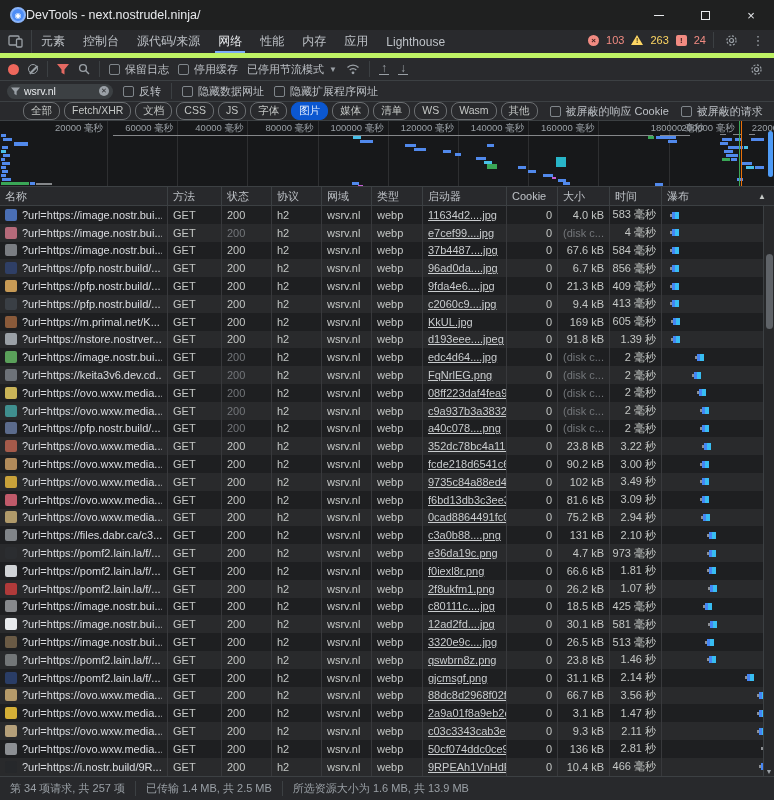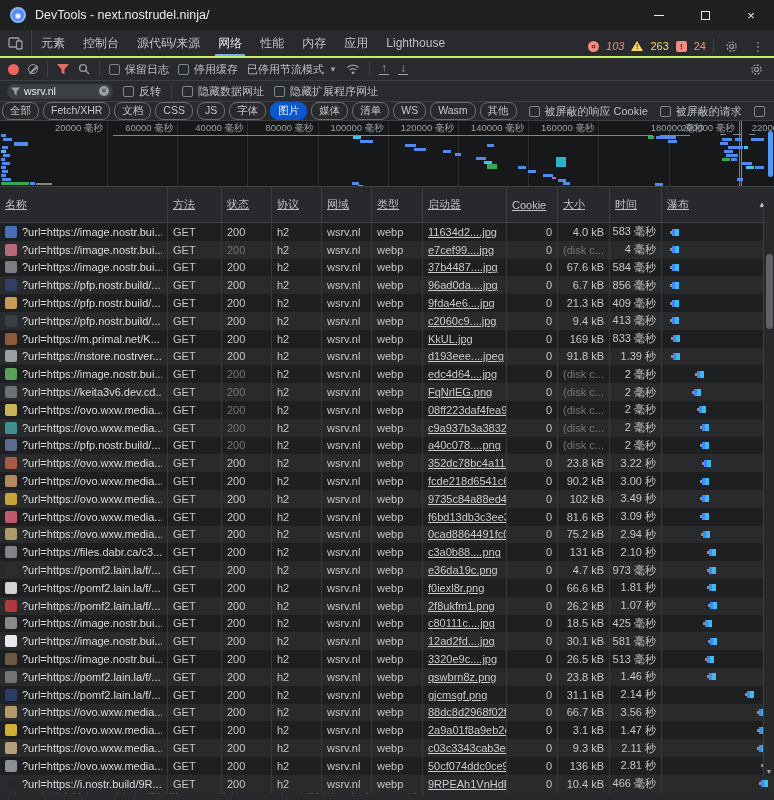--- a/index.html
+++ b/index.html
@@ -6,36 +6,36 @@
   html,body { background:#000; }
   .win {
     position:relative; width:774px; height:800px; overflow:hidden;
     background:#202124; color:#c4c7c5;
     font-family:"Liberation Sans","DejaVu Sans",sans-serif; font-size:11px;
   }
   
   .titlebar { height:30px; background:#1f2020; display:flex; align-items:center; padding:0 0 0 10px; }
   .applogo { width:16px; height:16px; border-radius:50%; background:#4e8df6; border:2px solid #8ab4f8;
              display:inline-flex; align-items:center; justify-content:center; color:#fff; font-size:8px; }
-  .titletext { color:#e8eaed; font-size:12.5px; margin-left:9px; flex:1; }
+  .titletext { color:#e8eaed; font-size:12.5px; flex:1; }
   .winbtns { display:flex; height:100%; }
   .winbtn { width:46px; height:100%; display:flex; align-items:center; justify-content:center; color:#e8eaed; font-size:13px; }
   .btn-min i { display:block; width:10px; height:1px; background:#e8eaed; }
   .btn-max i { display:block; width:9px; height:9px; border:1px solid #e8eaed; }
   
-  .tabbar { height:28px; background:#292a2d; border-bottom:2px solid #bef264; display:flex; align-items:flex-end; }
+  .tabbar { height:28px; background:#292a2d; border-bottom:5px solid #bef264; display:flex; align-items:flex-start; }
   .leftico { display:flex; align-items:center; padding:0 8px; height:100%; border-right:1px solid #3c4043; }
   .tabs { display:flex; height:100%; }
   .tab { padding:0 9px; display:flex; align-items:center; color:#bdc1c6; font-size:12px; position:relative; white-space:nowrap; }
   .tab.active { color:#e8eaed; }
   .tab.active::after { content:""; position:absolute; left:6px; right:6px; bottom:0; height:2px; background:#7cacf8; }
   .badges { margin-left:auto; display:flex; align-items:center; gap:7px; padding-right:6px; }
   .errico { width:11px; height:11px; border-radius:50%; background:#f28b82; color:#3c1d1b; font-size:8px; font-weight:bold;
             display:inline-flex; align-items:center; justify-content:center; }
-  .errcnt { color:#f28b82;font-style:italic; }
+  .errcnt { color:#f28b82; }
   .warnico { width:0; height:0; border-left:6px solid transparent; border-right:6px solid transparent; border-bottom:10px solid #fdd663; position:relative; }
   .warnico span { position:absolute; left:-1.5px; top:2px; color:#41331c; font-size:7px; font-weight:bold; }
   .warncnt { color:#fdd663; }
   .issueico { width:11px; height:11px; border-radius:2px; background:#f28b82; color:#3c1d1b; font-size:8px; font-weight:bold;
               display:inline-flex; align-items:center; justify-content:center; }
   .issuecnt { color:#f28b82; }
   .vdiv { width:1px; height:16px; background:#3c4043; }
   .iconbtn { color:#9aa0a6; display:inline-flex; align-items:center; justify-content:center; width:20px; height:20px; font-size:13px; }
   
   .nettoolbar { height:23px; background:#292a2d; border-bottom:1px solid #3c4043; display:flex; align-items:center; gap:9px; padding:0 8px; }
@@ -48,35 +48,35 @@
   .caret { color:#9aa0a6; font-size:8px; }
   .gear-right { margin-left:auto; }
   .traybtn { color:#9aa0a6; font-size:12px; display:inline-flex; flex-direction:column; align-items:center; line-height:10px; }
   .traybtn::after { content:""; width:10px; height:1.5px; background:#9aa0a6; margin-top:1px; }
   
   .filterbar { height:21px; background:#292a2d; border-bottom:1px solid #3c4043; display:flex; align-items:center; gap:10px; padding:0 7px; }
   .searchpill { width:106px; height:15px; border-radius:8px; background:#3c4043; display:flex; align-items:center; padding:0 4px; gap:4px; }
   .searchpill .val { color:#e8eaed; flex:1; font-size:10.5px; }
   .clearx { width:10px; height:10px; border-radius:50%; background:#9aa0a6; color:#292a2d; font-size:7px; display:inline-flex; align-items:center; justify-content:center; }
   
-  .chipsrow { height:19px; background:#292a2d; border-bottom:1px solid #3c4043; display:flex; align-items:center; gap:4px; padding:0 2px; }
+  .chipsrow { height:19px; background:#292a2d; border-bottom:1px solid #3c4043; display:flex; align-items:center; gap:4px; padding:0 23px; }
   .chip { border:1px solid #6b6e71; border-radius:8px; padding:1px 7px; color:#c4c7c5; font-size:10.5px; white-space:nowrap; }
   .chip.active { background:#0b57d0; border-color:#0b57d0; color:#e8f0fe; }
   .chipsrow .cbrow { margin-left:8px; }
   
   .overview { position:relative; height:66px; background:#17181a; border-bottom:1px solid #3c4043; overflow:hidden; }
   .ov-grid { position:absolute; top:0; bottom:0; width:1px; background:#2e2f31; }
   .ov-label { position:absolute; top:1px; transform:translateX(-100%); color:#9aa0a6; font-size:9.5px; white-space:nowrap; }
   .ov-bars { position:absolute; left:0; top:12px; right:0; bottom:0; }
   .ov-bar { position:absolute; }
   .ov-cursor { position:absolute; top:0; bottom:0; width:1px; }
   .ov-edge { position:absolute; right:1px; top:10px; width:5px; height:46px; border-radius:3px; background:#4f9cf7; }
   
   .grid { position:relative; height:589px; background:#202124; }
-  .thead { height:36px; background:#28292c; border-bottom:1px solid #3c4043; display:flex; color:#bdc1c6;text-decoration:underline; }
+  .thead { height:19px; background:#28292c; border-bottom:1px solid #3c4043; display:flex; color:#bdc1c6; }
   .th { display:flex; align-items:center; padding:0 5px; border-right:1px solid #3c4043; overflow:hidden; white-space:nowrap; position:relative; }
   .tbody { height:570px; overflow:hidden; }
   .row { height:17.8px; display:flex; overflow:hidden; }
   .row:nth-child(odd) { background:#1e1f21; }
   .row:nth-child(even) { background:#292a2c; }
   .td { display:flex; align-items:center; padding:0 5px; border-right:1px solid #38393c; overflow:hidden; white-space:nowrap; }
   .c-name{width:168px}.c-method{width:54px}.c-status{width:50px}.c-protocol{width:50px}.c-domain{width:50px}
   .c-type{width:51px}.c-initiator{width:84px}.c-cookie{width:51px}.c-size{width:52px}.c-time{width:52px}
   .c-waterfall{flex:1; border-right:none;}
   .num { justify-content:flex-end; }
@@ -517,21 +517,21 @@
           <div class="td c-method">GET</div>
           <div class="td c-status">200</div>
           <div class="td c-protocol">h2</div>
           <div class="td c-domain">wsrv.nl</div>
           <div class="td c-type">webp</div>
           <div class="td c-initiator">
             <span class="ini">KkUL.jpg</span>
           </div>
           <div class="td c-cookie num">0</div>
           <div class="td c-size num">169 kB</div>
-          <div class="td c-time num">833 毫秒</div>
+          <div class="td c-time num">605 毫秒</div>
           <div class="td c-waterfall">
             <span class="wfwrap">
               <span class="wfbar" style="left: 4px;">
                 <span class="w1"></span>
                 <span class="w2"></span>
                 <span class="w3"></span>
               </span>
             </span>
           </div>
         </div>

